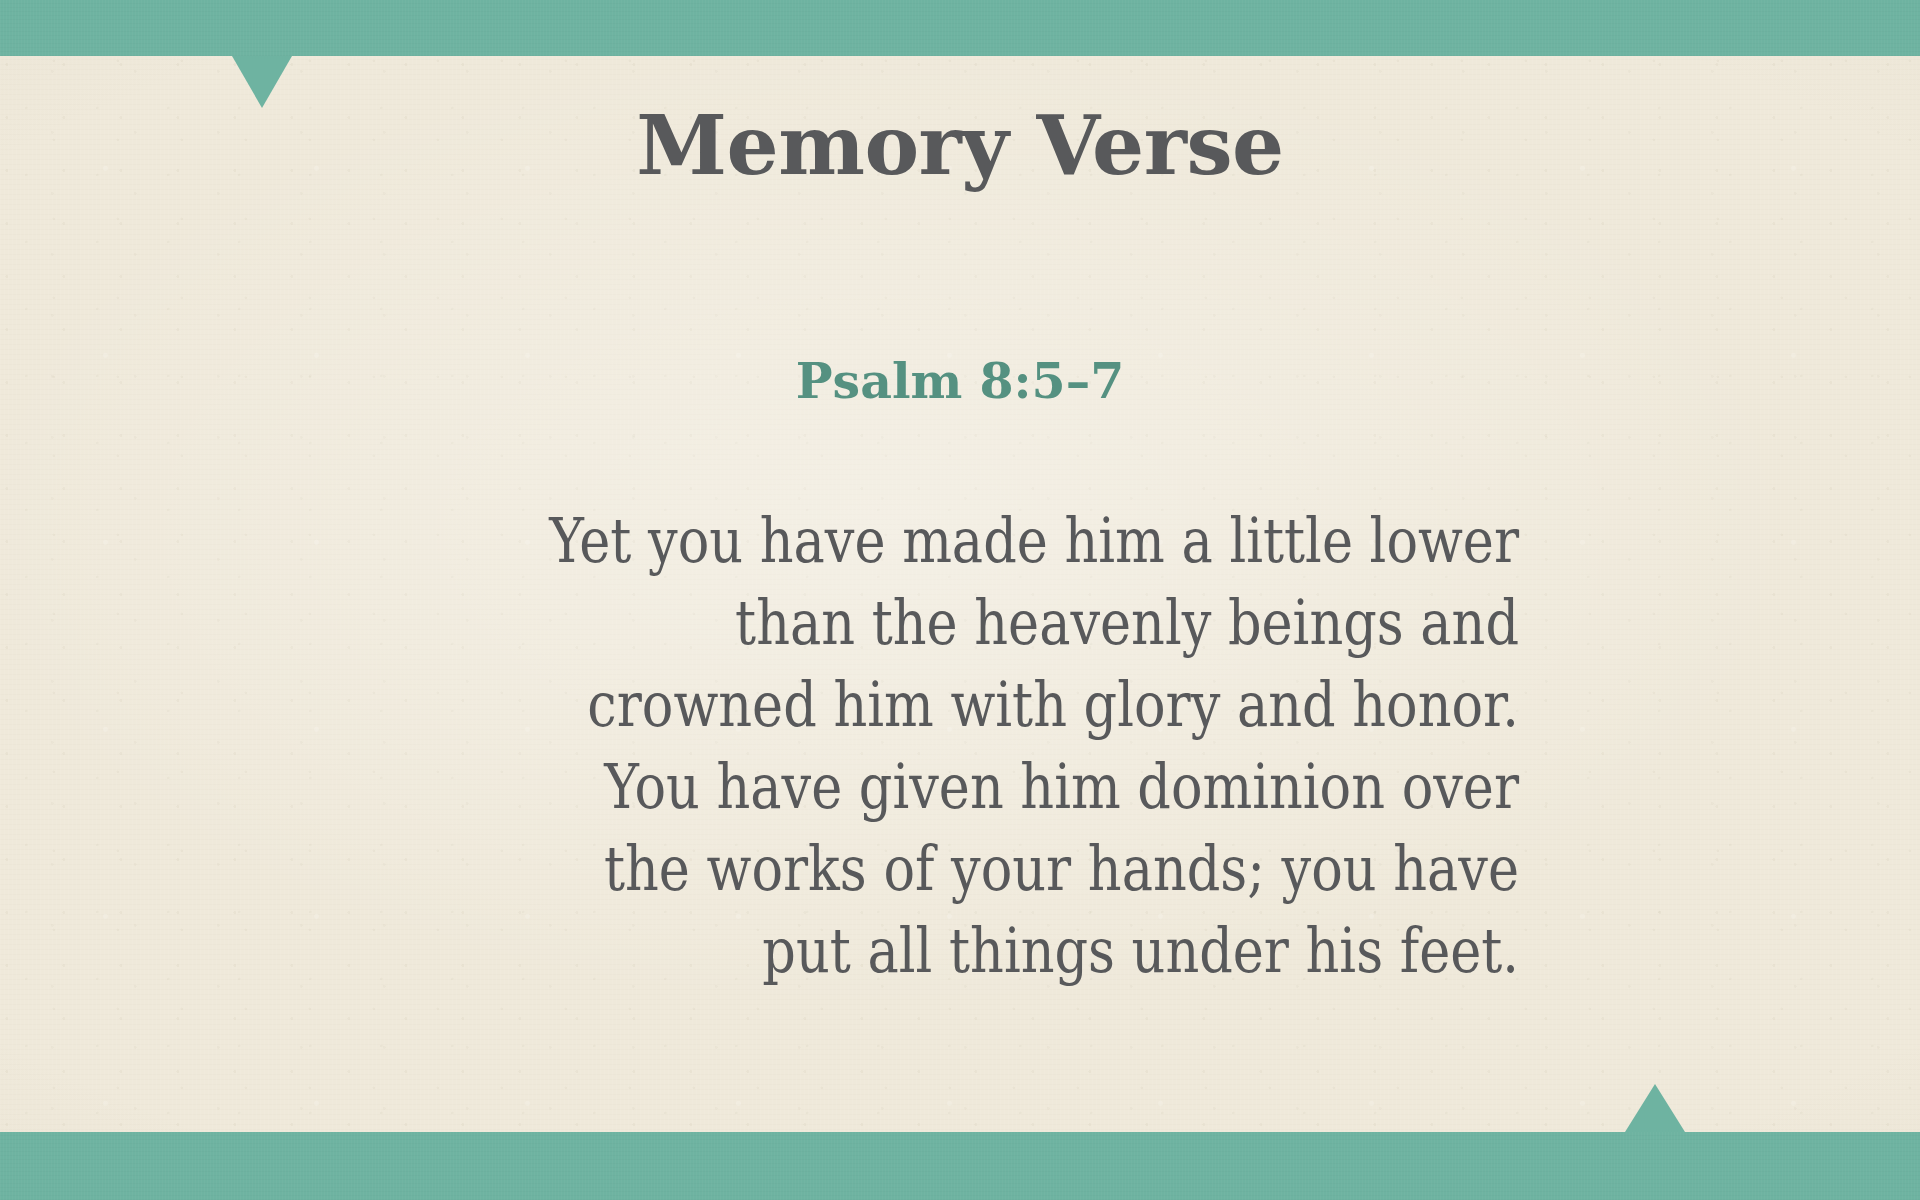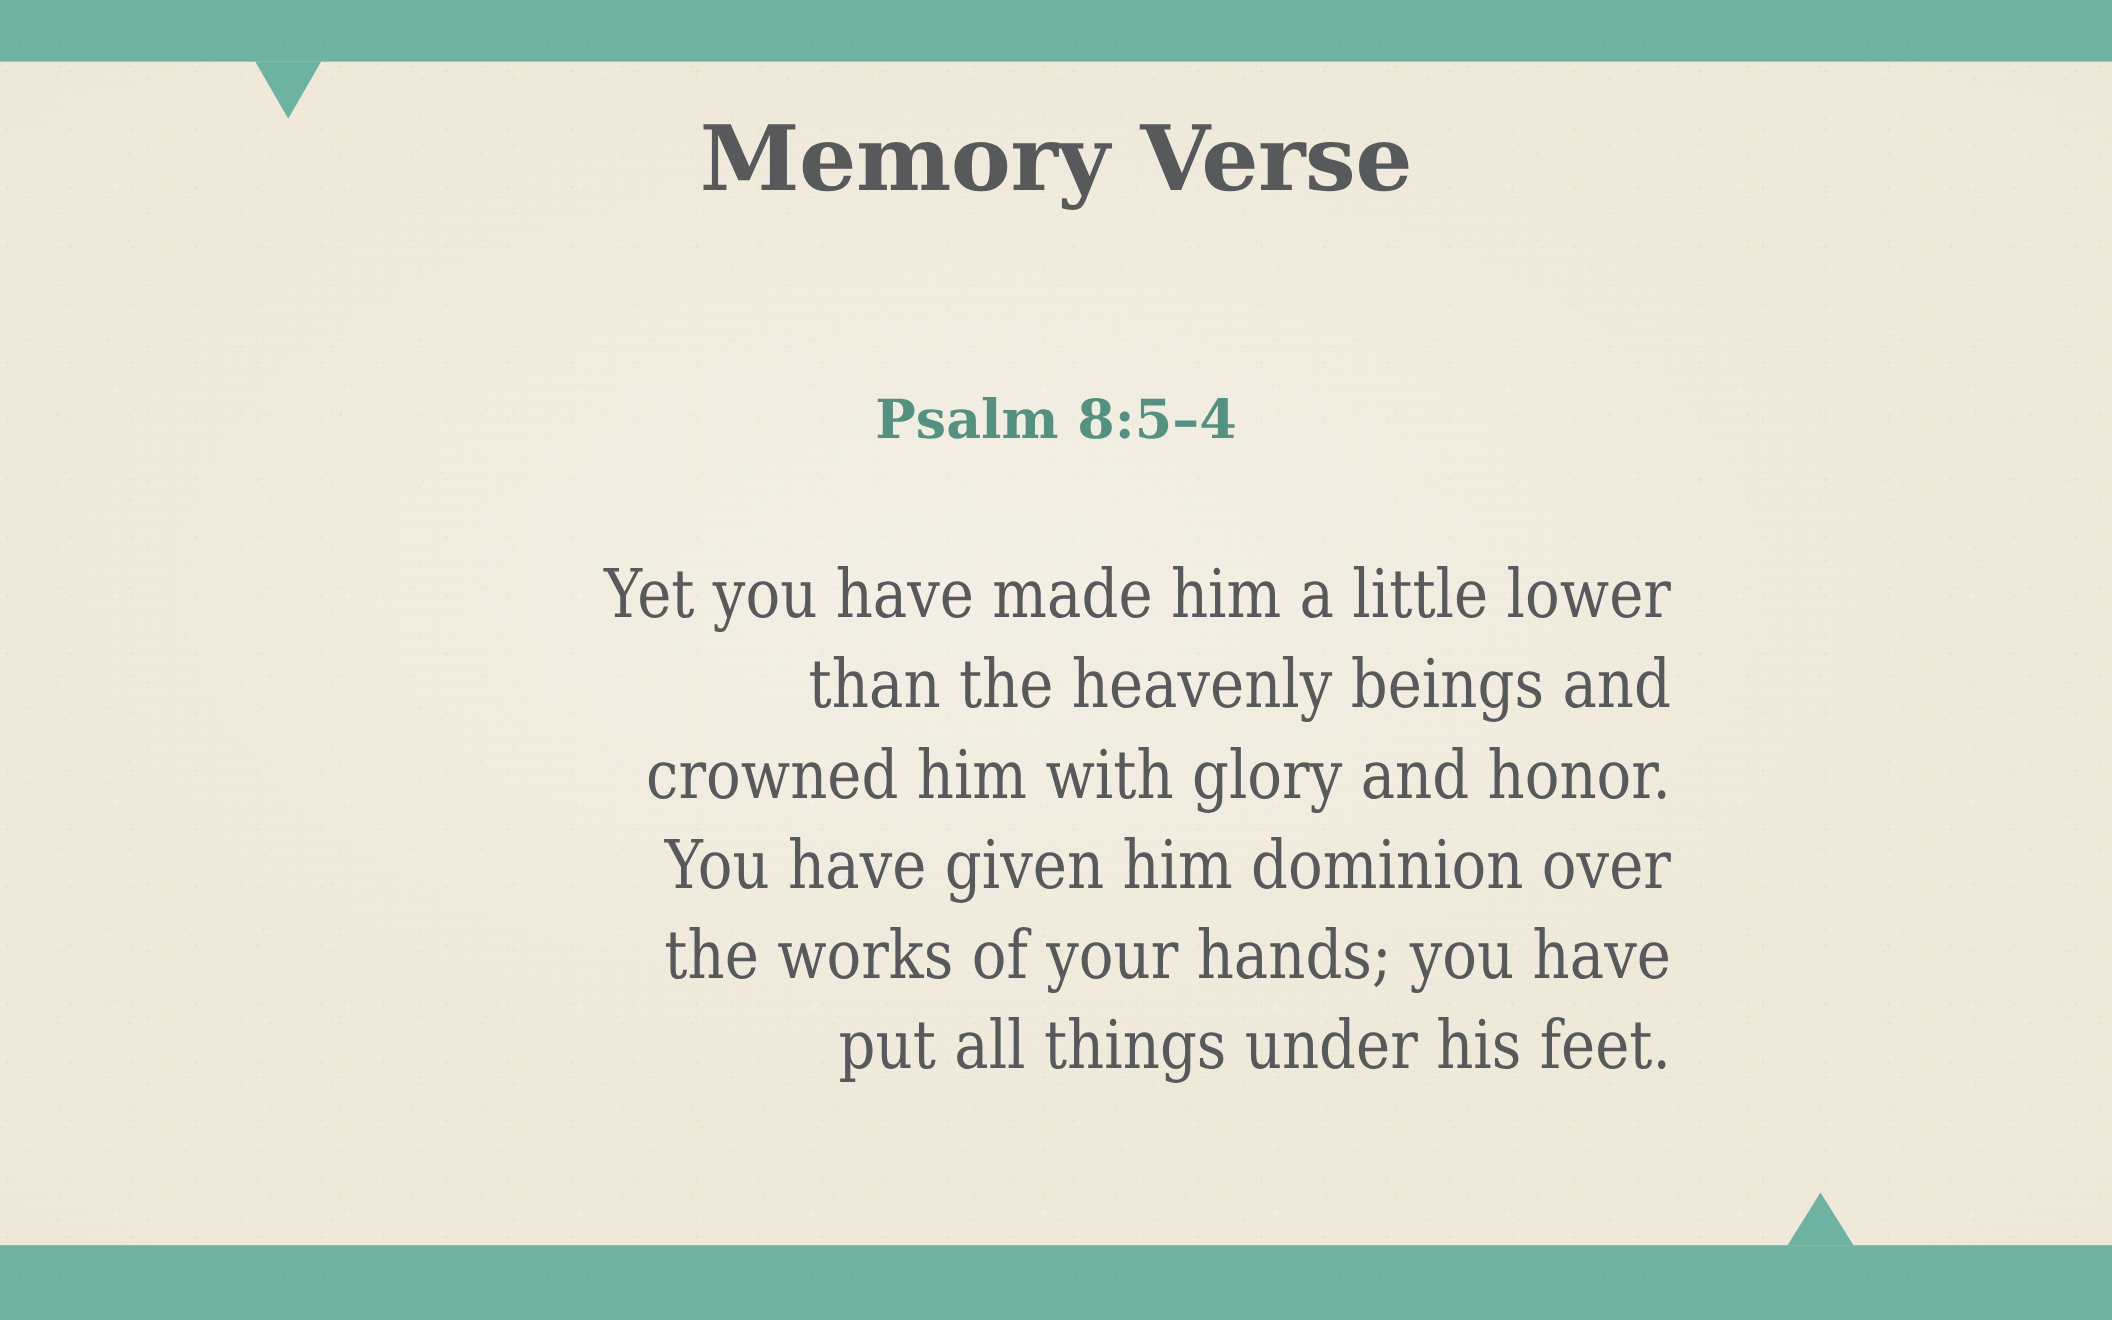--- a/index.html
+++ b/index.html
@@ -156,21 +156,21 @@
   <div class="bar" id="top-bar"></div>
   <div class="notch" id="top-notch"></div>
 
   <div class="bar" id="bottom-bar"></div>
   <div class="notch" id="bottom-notch"></div>
 
   <div id="content">
 
     <div id="slide-title">Memory Verse</div>
 
-    <div id="verse-reference">Psalm 8:5–4</div>
+    <div id="verse-reference">Psalm 8:5–7</div>
 
     <div id="verse-text">
       <span class="verse-line">Yet you have made him a little lower</span>
       <span class="verse-line">than the heavenly beings and</span>
       <span class="verse-line">crowned him with glory and honor.</span>
       <span class="verse-line">You have given him dominion over</span>
       <span class="verse-line">the works of your hands; you have</span>
       <span class="verse-line">put all things under his feet.</span>
     </div>
 

